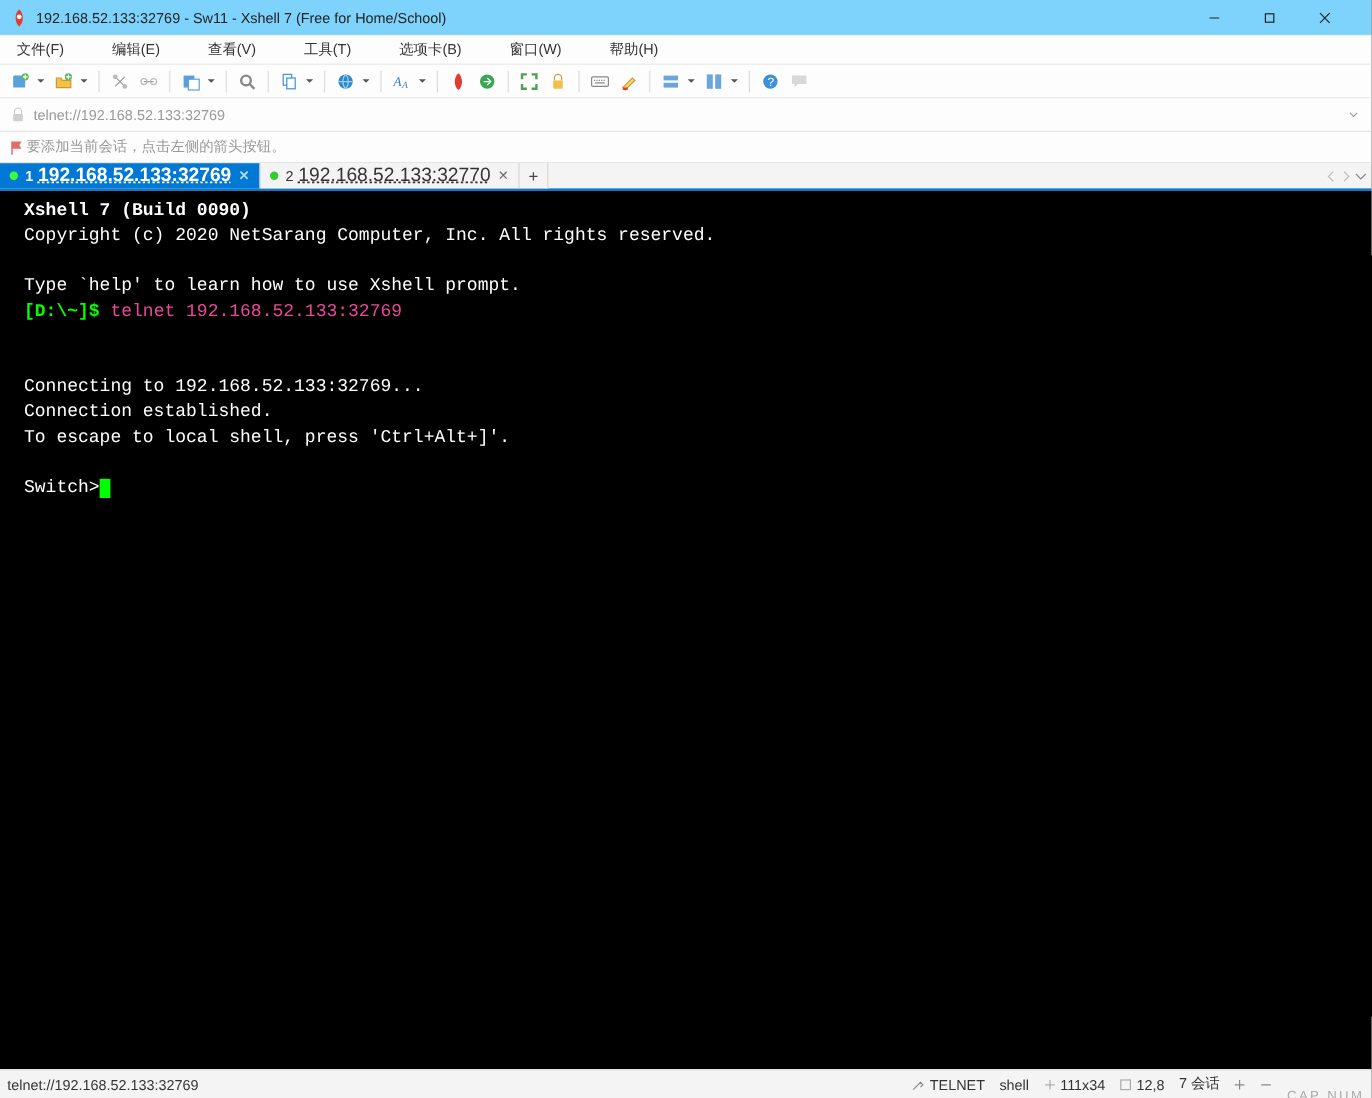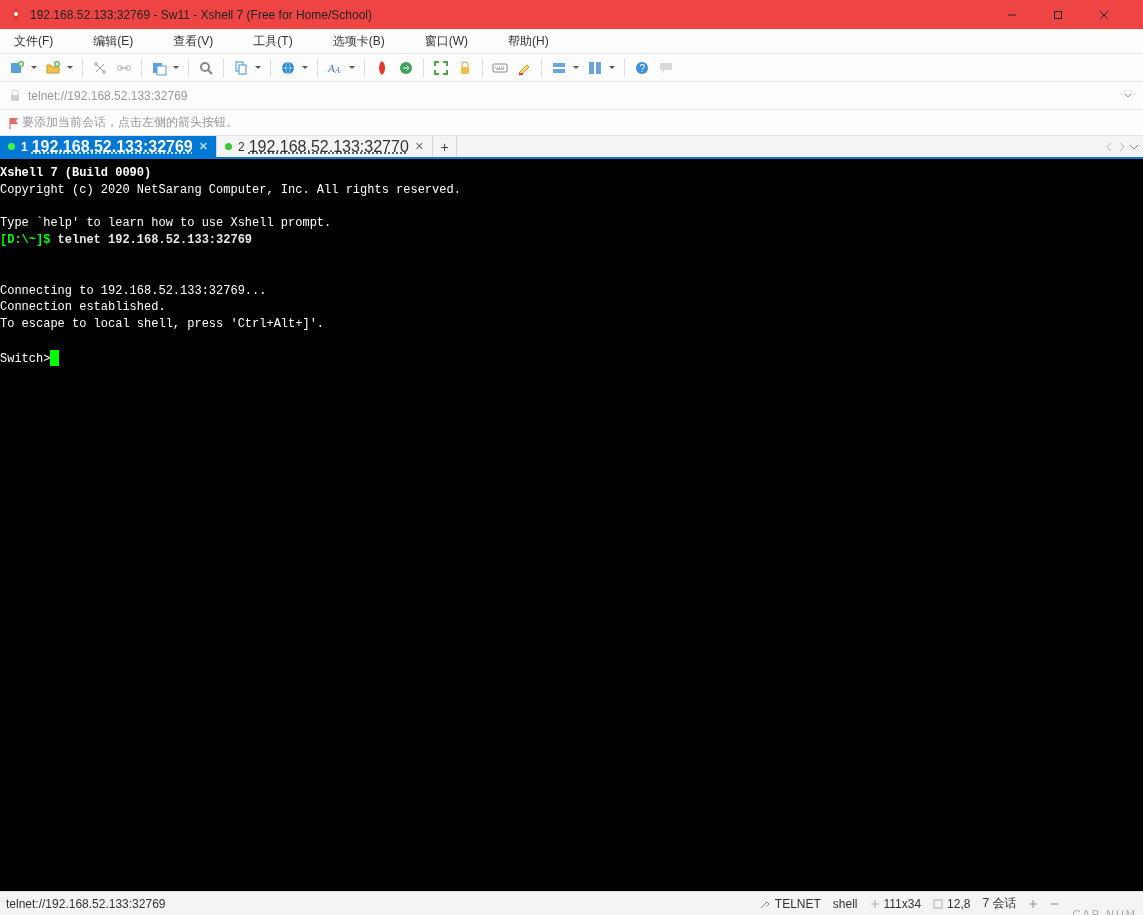--- a/index.html
+++ b/index.html
@@ -10,21 +10,21 @@
     width:1143px; height:915px;
     display:flex; flex-direction:column;
     color:#333;
     overflow:hidden;
   }
   
   .titlebar {
     height:30px;
     display:flex; align-items:center;
     padding:0 16px 0 8px;
-    background:#ef4444;
+    background:#7dd3fc;
     border-bottom:1px solid #eee;
   }
   .titlebar .app-icon { width:16px; height:16px; margin-right:6px; display:flex; }
   .titlebar .title { font-size:12px; color:#222; }
   .win-controls { margin-left:auto; display:flex; align-items:center; }
   .win-btn { width:46px; height:30px; display:flex; align-items:center; justify-content:center; }
   .win-btn svg { stroke:#222; fill:none; }
   
   .menubar {
     height:24px; display:flex; align-items:center;
@@ -101,29 +101,29 @@
     font-size:14px; color:#444;
   }
   .tab-nav { margin-left:auto; display:flex; align-items:center; gap:2px; padding:0 4px; }
   .tab-nav svg { display:block; }
   
   .terminal {
     flex:1 1 auto;
     background:#000;
     color:#fff;
     font-family: Consolas, "Courier New", monospace;
-    font-size:12px;
+    font-size:15px;
     line-height:1.4;
-    padding:6px 0;
+    padding:6px 20px;
     white-space:pre;
     overflow:hidden;
   }
   .term-line { white-space:pre-wrap; }
   .term-prompt { color:#00ff00; font-weight:bold; }
-  .term-cmd { color:#e5e5e5; font-weight:bold; }
+  .term-cmd { color:#ec4899; font-weight:normal; }
   .cursor {
     display:inline-block; width:9px; height:16px;
     background:#00ff00; vertical-align:text-bottom;
   }
   
   .statusbar {
     height:24px; display:flex; align-items:center;
     font-size:12px; background:#f4f4f4;
     border-top:1px solid #ddd;
     padding:0 6px; gap:12px;

